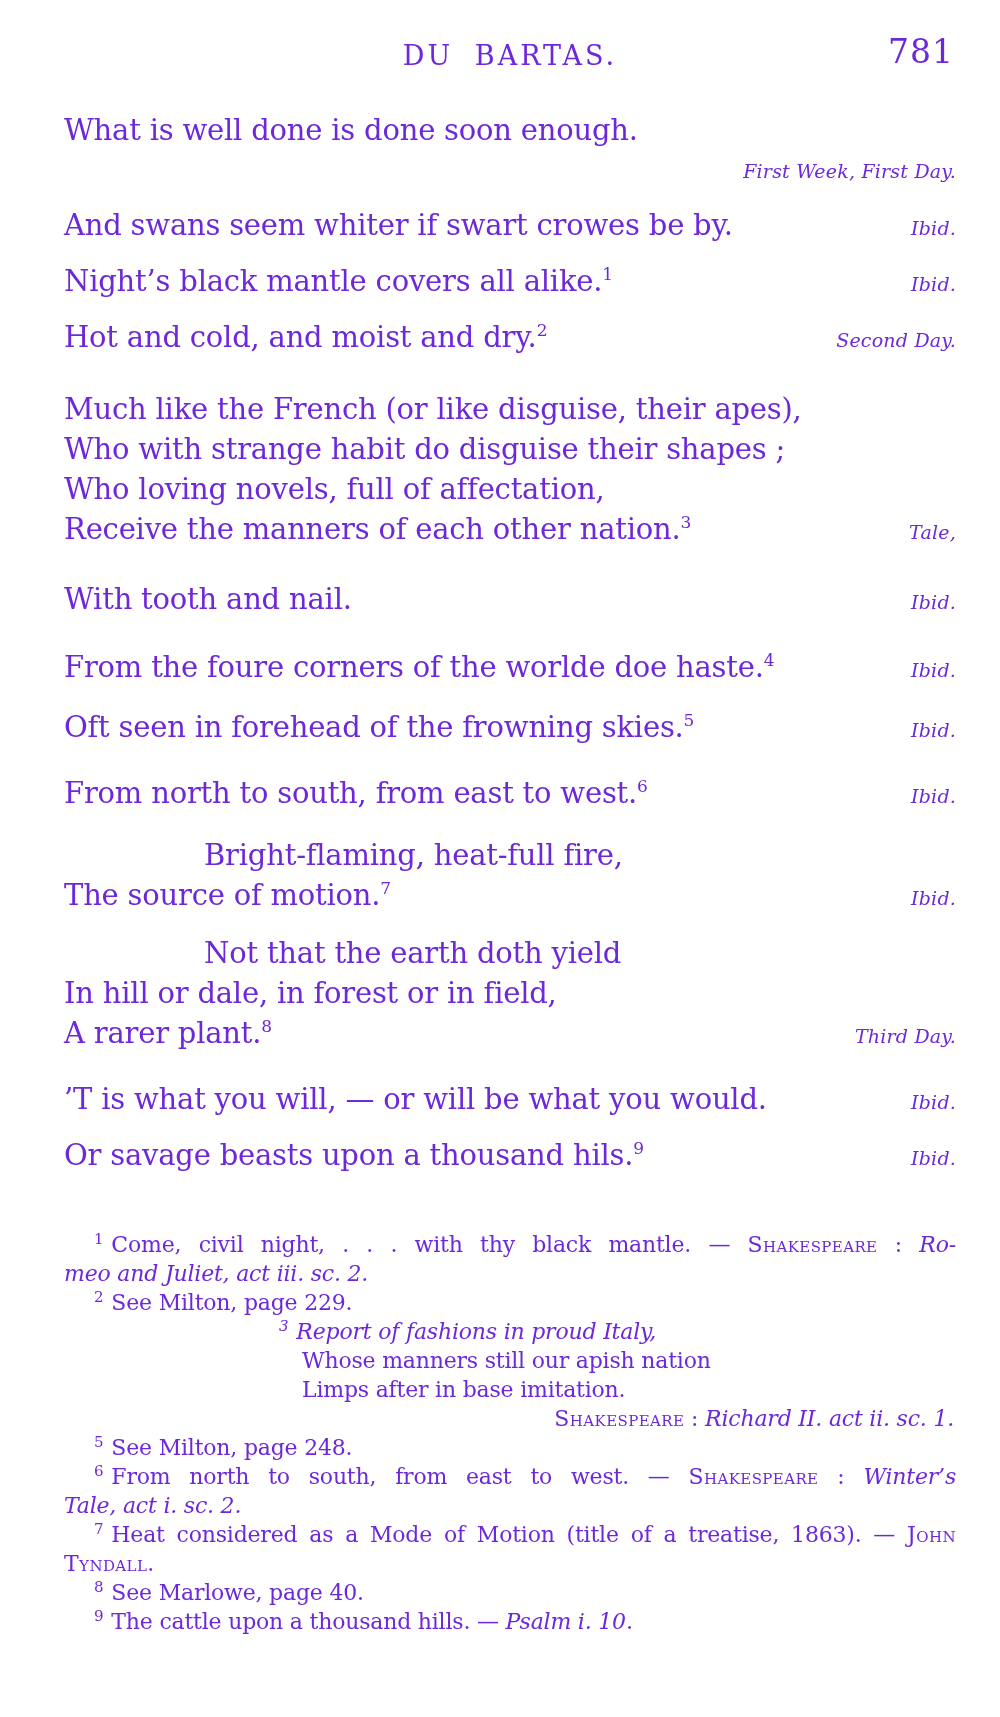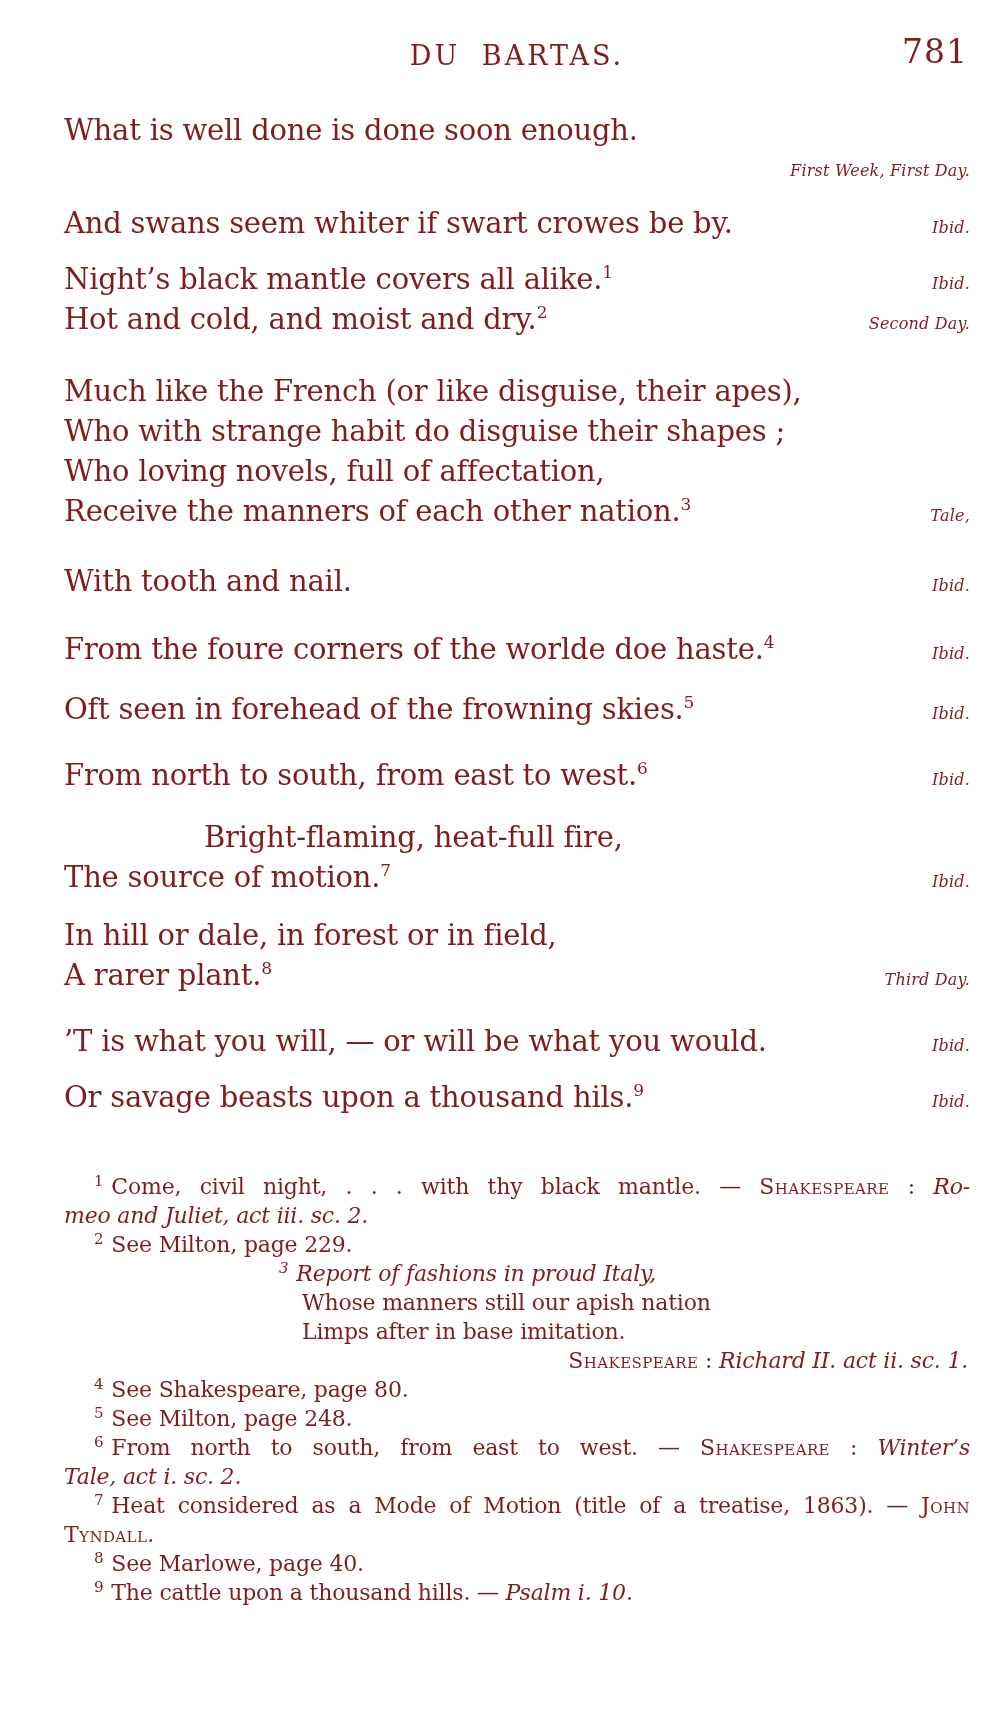--- a/index.html
+++ b/index.html
@@ -1,23 +1,23 @@
 <!DOCTYPE html>
 <html><head>
 <meta charset="utf-8">
 <style>
   html,body { margin:0; padding:0; background:#ffffff; }
   .page {
     position:relative;
     width:1000px; height:1717px;
     background:#ffffff;
-    color:#7f1d1d;
+    color:#6d28d9;
     font-family:"DejaVu Serif", serif;
     box-sizing:border-box;
-    padding:36px 30px 0 64px;
+    padding:36px 44px 0 64px;
     overflow:hidden;
   }
   
   .hdr { position:relative; height:40px; }
   .htitle {
     position:absolute; left:0; right:0; top:4px;
     text-align:center;
     font-size:27px; letter-spacing:3px; word-spacing:10px;
   }
   .pageno {
@@ -28,21 +28,21 @@
   .q { margin:0; }
   .qline {
     margin:0;
     font-size:29px; line-height:40px;
     letter-spacing:-0.2px;
   }
   .qrow { display:flex; justify-content:flex-end; align-items:baseline; }
   .qrow .qline { flex:1 1 auto; }
   .attr {
     font-style:italic;
-    font-size:16px;
+    font-size:19px;
     white-space:nowrap;
     letter-spacing:0.2px;
   }
   .attr-line { text-align:right; line-height:30px; margin-top:6px; }
   .qsup { font-size:17px; line-height:0; vertical-align:super; letter-spacing:0; }
   .indent { padding-left:140px; }
   
   .footnotes { margin-top:55px; font-size:22px; line-height:29px; letter-spacing:-0.2px; }
   .fline { margin:0; }
   .ind1 { padding-left:30px; }
@@ -78,21 +78,21 @@
       </div>
     </div>
 
     <div class="q" style="margin-top:16px">
       <div class="qrow">
         <p class="qline"><span>Night’s black mantle covers all alike.</span><sup class="qsup">1</sup></p>
         <span class="attr">Ibid.</span>
       </div>
     </div>
 
-    <div class="q" style="margin-top:0">
+    <div class="q" style="margin-top:16px">
       <div class="qrow">
         <p class="qline"><span>Hot and cold, and moist and dry.</span><sup class="qsup">2</sup></p>
         <span class="attr">Second Day.</span>
       </div>
     </div>
 
     <div class="q" style="margin-top:32px">
       <p class="qline"><span>Much like the French (or like disguise, their apes),</span></p>
       <p class="qline"><span>Who with strange habit do disguise their shapes ;</span></p>
       <p class="qline"><span>Who loving novels, full of affectation,</span></p>
@@ -132,20 +132,21 @@
 
     <div class="q" style="margin-top:22px">
       <p class="qline indent"><span>Bright-flaming, heat-full fire,</span></p>
       <div class="qrow">
         <p class="qline"><span>The source of motion.</span><sup class="qsup">7</sup></p>
         <span class="attr">Ibid.</span>
       </div>
     </div>
 
     <div class="q" style="margin-top:18px">
+      <p class="qline indent"><span>Not that the earth doth yield</span></p>
       <p class="qline"><span>In hill or dale, in forest or in field,</span></p>
       <div class="qrow">
         <p class="qline"><span>A rarer plant.</span><sup class="qsup">8</sup></p>
         <span class="attr">Third Day.</span>
       </div>
     </div>
 
     <div class="q" style="margin-top:26px">
       <div class="qrow">
         <p class="qline"><span>’T is what you will, — or will be what you would.</span></p>
@@ -167,21 +168,20 @@
     <p class="fline ind1 just"><sup class="fsup">1</sup><span>Come, civil night, . . . with thy black mantle. — </span><span class="sc">Shakespeare</span><span> : </span><span class="it">Ro-</span></p>
     <p class="fline"><span class="it">meo and Juliet, act iii. sc. 2.</span></p>
 
     <p class="fline ind1"><sup class="fsup">2</sup><span>See Milton, page 229.</span></p>
 
     <p class="fline ind3a"><sup class="fsup">3</sup><span>Report of fashions in proud Italy,</span></p>
     <p class="fline ind3b"><span>Whose manners still our apish nation</span></p>
     <p class="fline ind3b"><span>Limps after in base imitation.</span></p>
     <p class="fline fright"><span class="sc">Shakespeare</span><span> : </span><span class="it">Richard II. act ii. sc. 1.</span></p>
 
-    <p class="fline ind1"><sup class="fsup">4</sup><span>See Shakespeare, page 80.</span></p>
 
     <p class="fline ind1"><sup class="fsup">5</sup><span>See Milton, page 248.</span></p>
 
     <p class="fline ind1 just"><sup class="fsup">6</sup><span>From north to south, from east to west. — </span><span class="sc">Shakespeare</span><span> : </span><span class="it">Winter’s</span></p>
     <p class="fline"><span class="it">Tale, act i. sc. 2.</span></p>
 
     <p class="fline ind1 just"><sup class="fsup">7</sup><span>Heat considered as a Mode of Motion (title of a treatise, 1863). — </span><span class="sc">John</span></p>
     <p class="fline"><span class="sc">Tyndall.</span></p>
 
     <p class="fline ind1"><sup class="fsup">8</sup><span>See Marlowe, page 40.</span></p>

